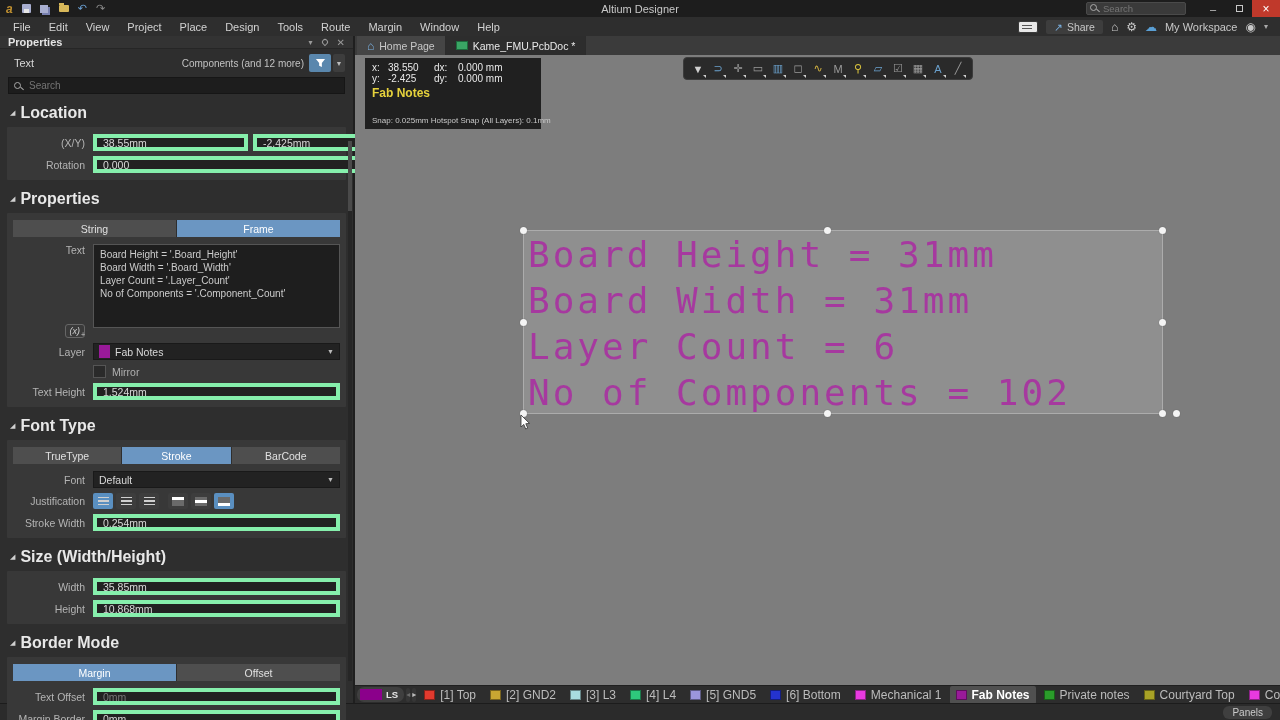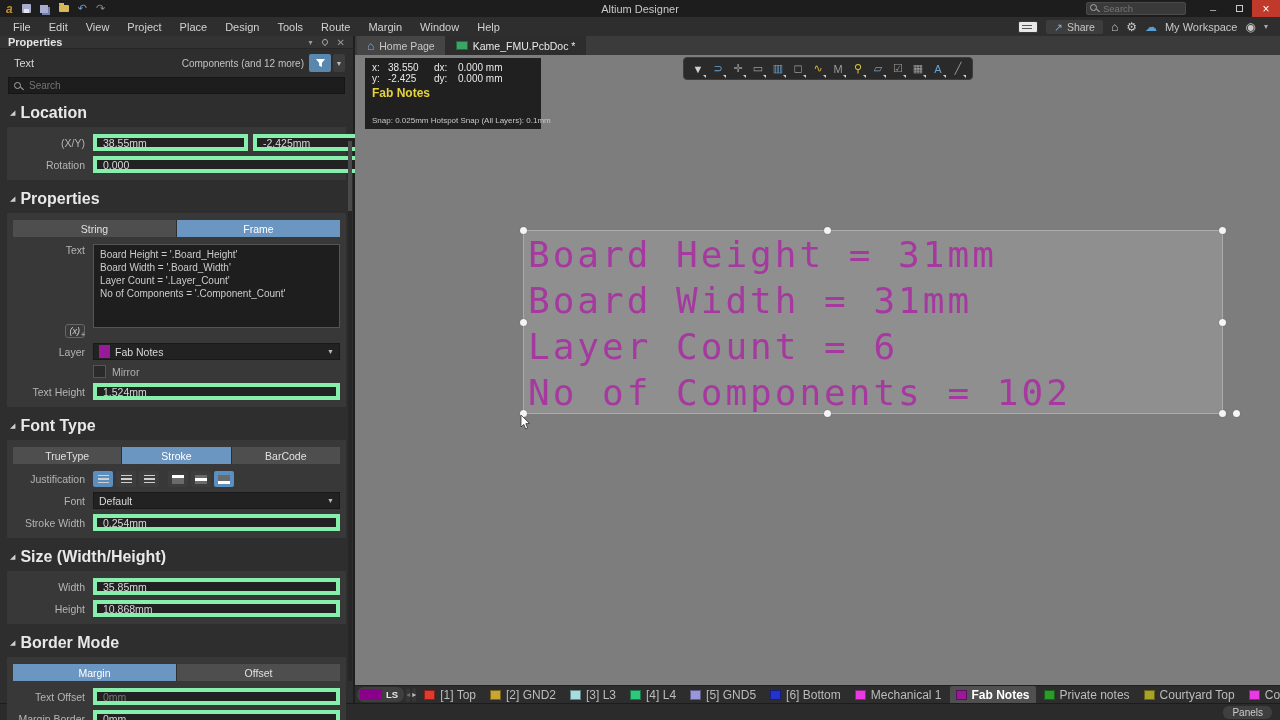--- a/index.html
+++ b/index.html
@@ -113,21 +113,21 @@
   .hud-row .k { width:16px; }
   .hud-row .v { width:46px; }
   .hud-row .k2 { width:24px; }
   .hud-layer { color:#e6d23c; font-weight:bold; font-size:12px; margin-top:2px; }
   .hud-snap { color:#c8c8c8; font-size:8px; margin-top:16px; white-space:nowrap; }
 
   .canvas-toolbar { position:absolute; left:328px; top:2px; height:23px; background:#2a2a2a; border:1px solid #3c3c3c; border-radius:4px; display:flex; align-items:center; padding:0 5px; gap:2px; z-index:4; }
   .tb-icon { width:18px; height:18px; display:flex; align-items:center; justify-content:center; font-size:11px; position:relative; }
   .tb-icon::after { content:''; position:absolute; right:1px; bottom:0; border-left:3px solid transparent; border-top:3px solid #cfcfcf; }
 
-  .selection { position:absolute; left:168px; top:175px; width:700px; height:184px; background:#8f8f8f; border:1px solid rgba(225,225,225,0.35); z-index:2; }
+  .selection { position:absolute; left:168px; top:175px; width:640px; height:184px; background:#8f8f8f; border:1px solid rgba(225,225,225,0.35); z-index:2; }
   .pcb-text { position:absolute; left:4px; top:1px; font-family:"DejaVu Sans Mono", monospace; font-size:36px; letter-spacing:3px; line-height:46px; white-space:nowrap; }
   .handle { position:absolute; width:7px; height:7px; background:#f4f4f4; border-radius:50%; box-shadow:0 0 1px #555; }
   .h-tl{left:-4px;top:-4px;} .h-tm{left:300px;top:-4px;} .h-tr{right:-4px;top:-4px;}
   .h-ml{left:-4px;top:88px;} .h-mr{right:-4px;top:88px;}
   .h-bl{left:-4px;bottom:-4px;} .h-bm{left:300px;bottom:-4px;} .h-br{right:-4px;bottom:-4px;}
   .h-ex{right:-18px;bottom:-4px;}
   .cursor { position:absolute; left:165px; top:360px; z-index:6; }
 
   
   .layer-bar { height:18px; background:#2d2d2d; border-top:1px solid #202020; display:flex; align-items:center; gap:2px; padding:0 2px; flex:0 0 auto; overflow:hidden; }
@@ -301,20 +301,27 @@
         <span class="sec-tri">◢</span>
         <span class="sec-title">Font Type</span>
       </div>
       <div class="sec-body">
         <div class="seg">
           <span class="seg-btn">TrueType</span>
           <span class="seg-btn active">Stroke</span>
           <span class="seg-btn">BarCode</span>
         </div>
         <div class="frow">
+          <span class="flabel">Font</span>
+          <span class="combo">
+            <span class="combo-text">Default</span>
+            <span class="caret">▼</span>
+          </span>
+        </div>
+        <div class="frow">
           <span class="flabel">Justification</span>
           <span class="jgroup" style="margin-right:9px">
             <span class="jbtn sel">
                 <span class="jtxt"></span>
               </span>
             <span class="jbtn">
                 <span class="jtxt"></span>
               </span>
             <span class="jbtn">
                 <span class="jtxt"></span>
@@ -329,27 +336,20 @@
             <span class="jbtn">
                 <span class="vbox">
                   <span class="vb m"></span>
                 </span>
               </span>
             <span class="jbtn sel">
                 <span class="vbox">
                   <span class="vb b"></span>
                 </span>
               </span>
-          </span>
-        </div>
-        <div class="frow">
-          <span class="flabel">Font</span>
-          <span class="combo">
-            <span class="combo-text">Default</span>
-            <span class="caret">▼</span>
           </span>
         </div>
         <div class="frow">
           <span class="flabel">Stroke Width</span>
           <input class="finput" value="0.254mm" style="">
         </div>
       </div>
 
       <div class="sec-header">
         <span class="sec-tri">◢</span>

